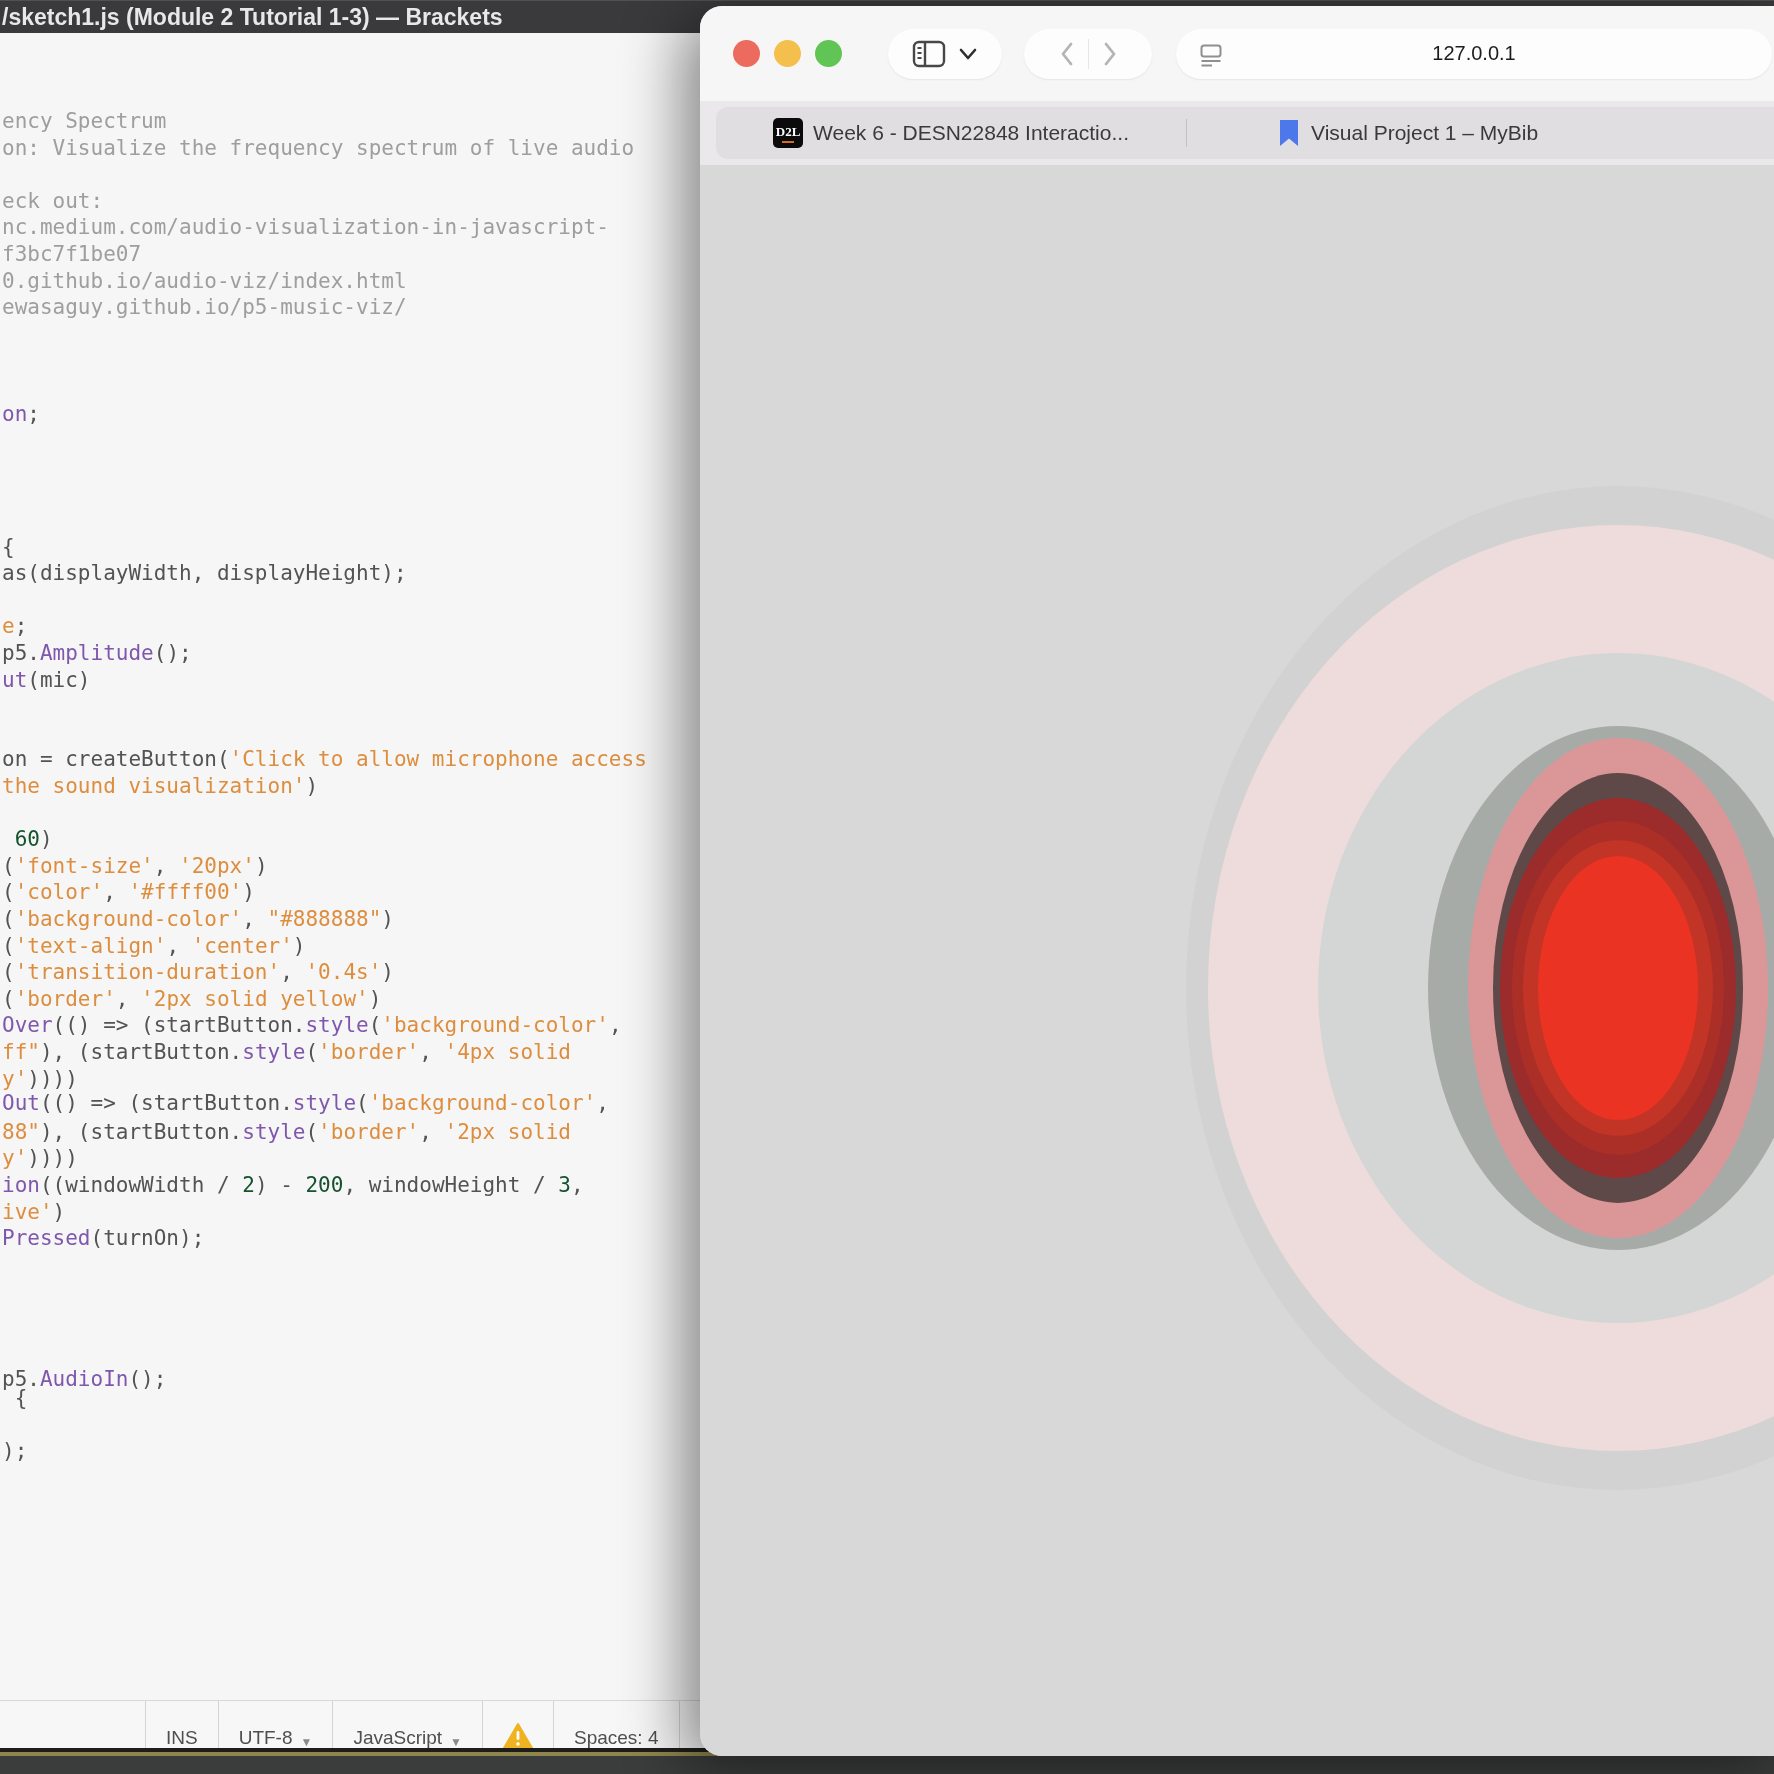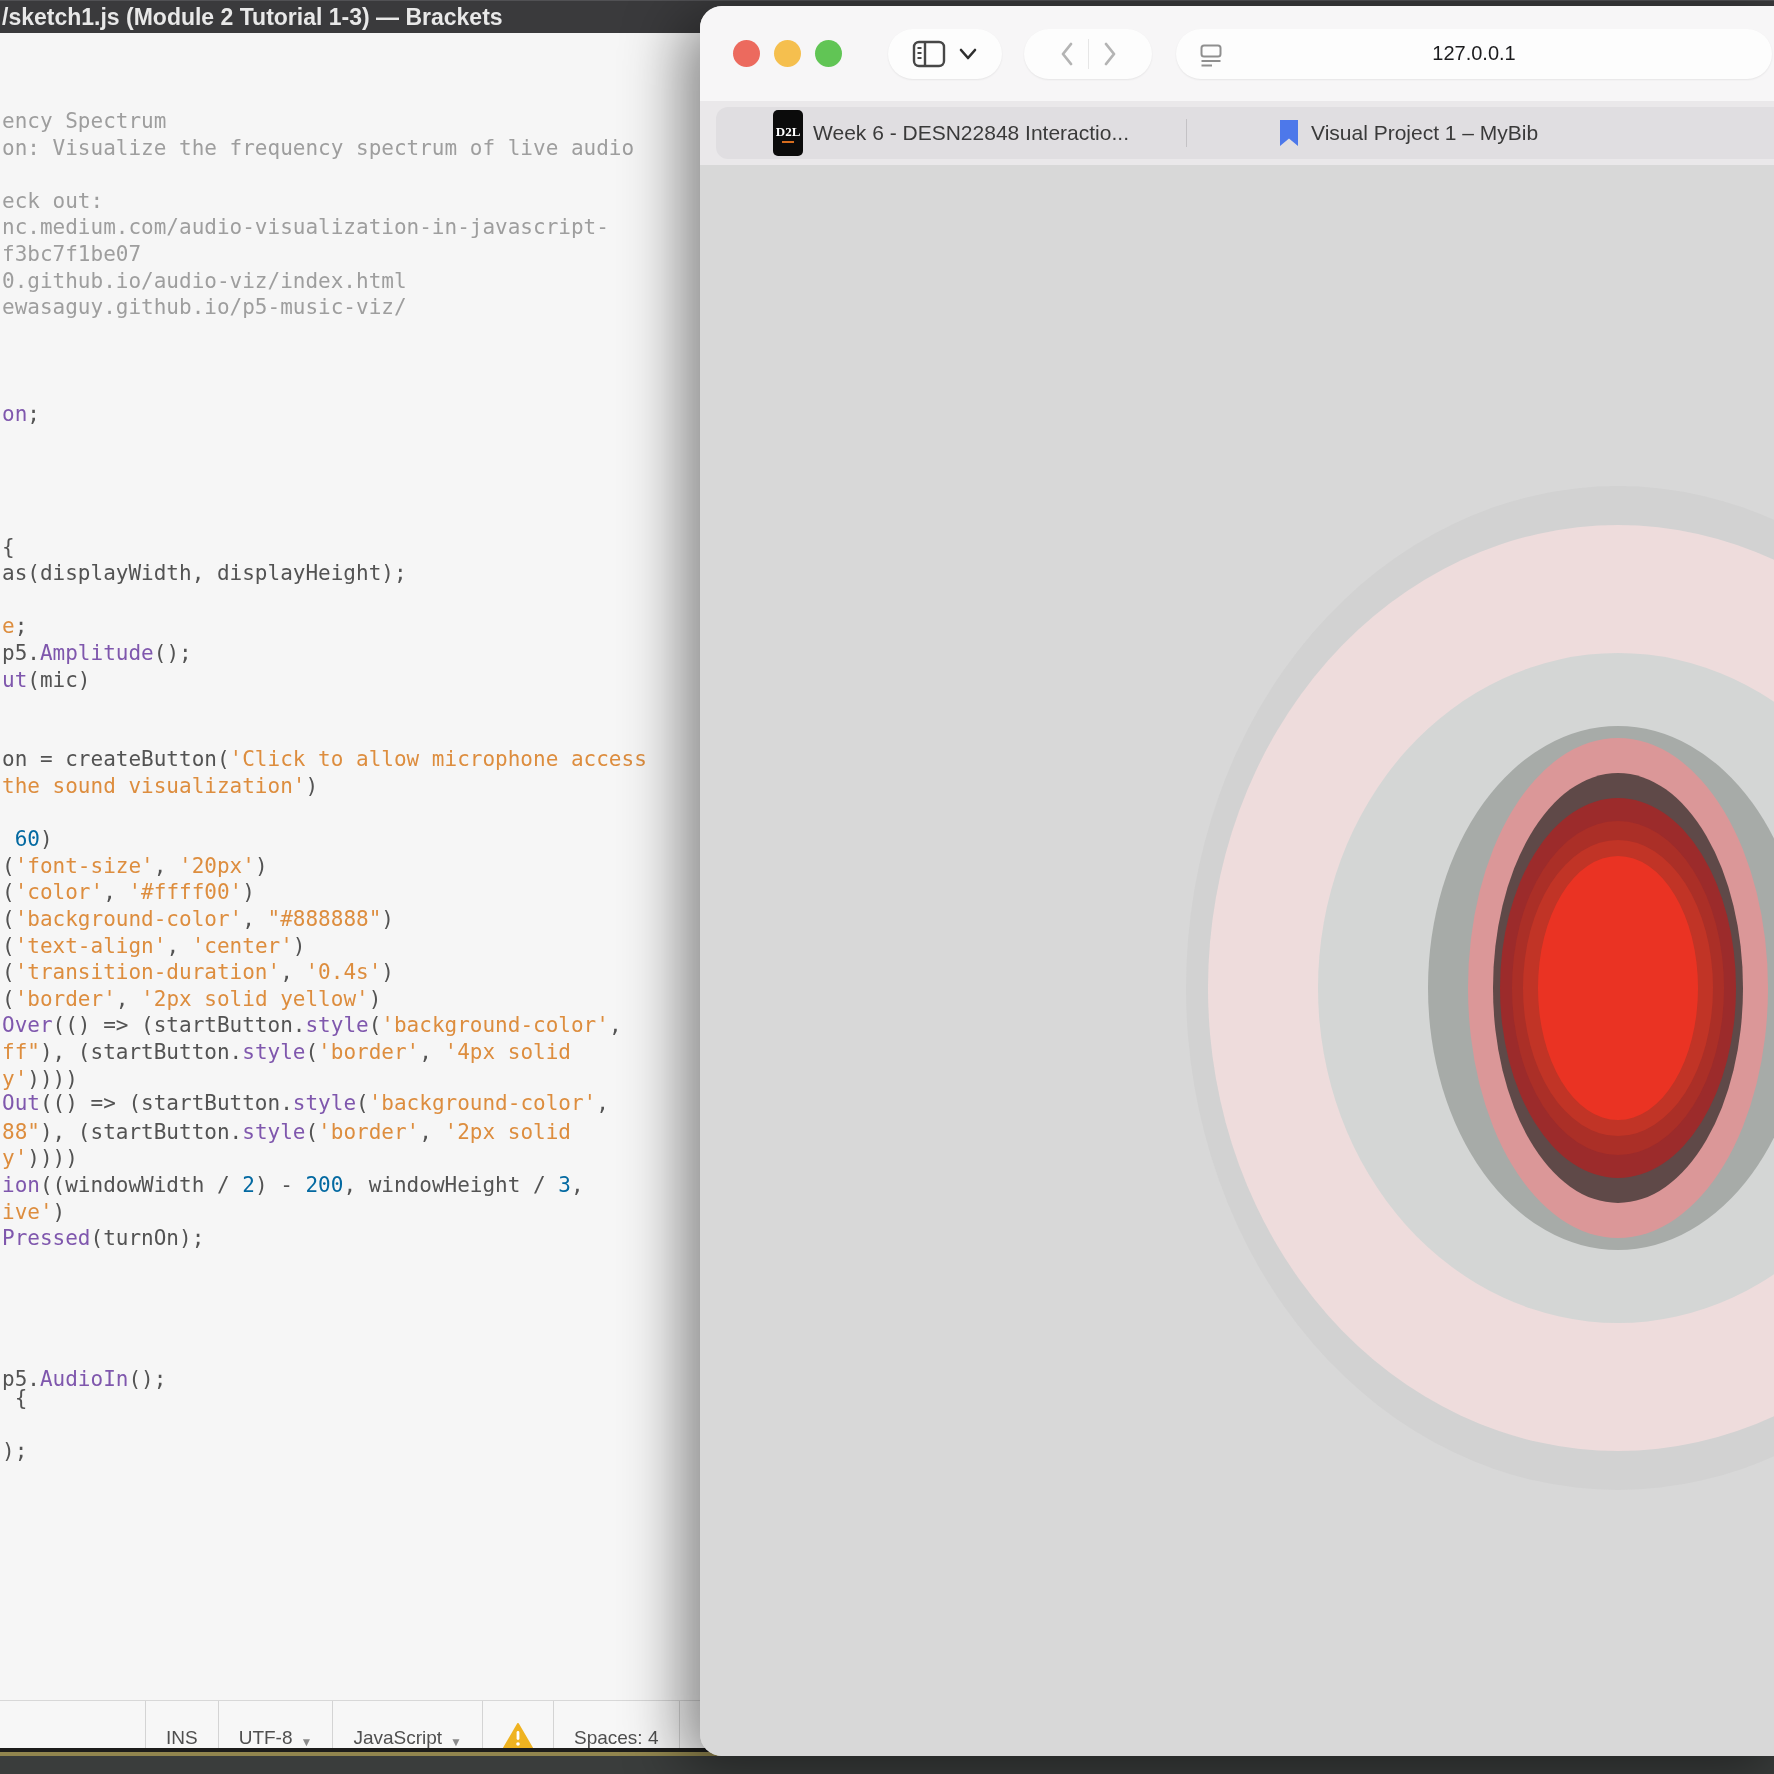--- a/index.html
+++ b/index.html
@@ -22,21 +22,21 @@
   }
   .code-line{
     position:absolute;left:2px;height:27px;white-space:pre;
     font-family:"DejaVu Sans Mono","Liberation Mono",monospace;
     font-size:21px;line-height:27px;
   }
   .tk-plain{color:#535353}
   .tk-comment{color:#9e9e9e}
   .tk-string{color:#dd8d3e}
   .tk-keyword{color:#7f57ad}
-  .tk-number{color:#0369a1}
+  .tk-number{color:#14532d}
   .bk-statusbar{
     position:absolute;left:0;top:1700px;width:1774px;height:48px;
     background:#f7f7f7;border-top:1px solid #d8d8d8;z-index:1;
     display:flex;align-items:stretch;color:#4f4f4f;font-size:19px;
   }
   .sb-spacer{width:145px}
   .sb-cell{
     display:flex;align-items:flex-end;justify-content:center;gap:8px;
     border-left:1px solid #d4d4d4;padding:0 20px;
   }
@@ -80,21 +80,21 @@
   }
   .tabgroup{
     background:#e0dee1;border-radius:12px;height:52px;flex:1;
     display:flex;align-items:center;overflow:hidden;
   }
   .tab{display:flex;align-items:center;color:#3a3a3a;font-size:21px;white-space:nowrap}
   .tab-active{flex:0 0 470px;justify-content:center;gap:10px}
   .tab-second{flex:1;padding-left:92px;gap:12px}
   .tab-divider{width:1px;height:28px;background:#c4c2c5}
   .favicon-d2l{
-    width:30px;height:46px;background:#0b0b0b;border-radius:5px;
+    width:30px;height:30px;background:#0b0b0b;border-radius:5px;
     display:flex;flex-direction:column;align-items:center;justify-content:center;
     color:#fff;font-family:"Liberation Serif",serif;font-size:13px;font-weight:bold;
   }
   .favicon-d2l .bar{width:12px;height:2px;background:#d66c1e;margin-top:1px}
   .sf-content{
     flex:1;position:relative;background:#d8d8d8;overflow:hidden;
   }
   .ring{position:absolute;border-radius:50%}
 </style>
 </head>

